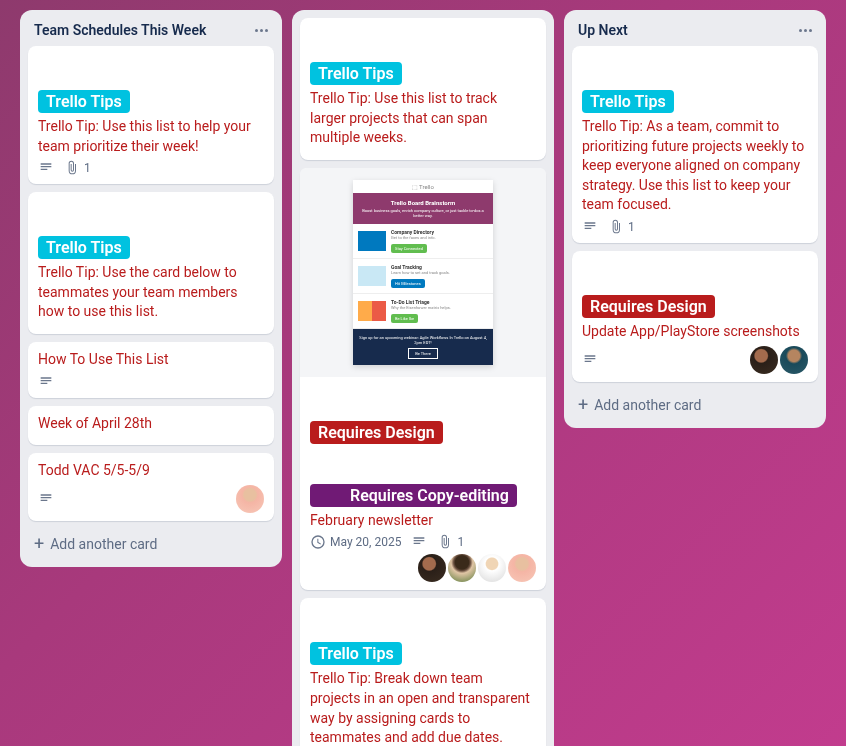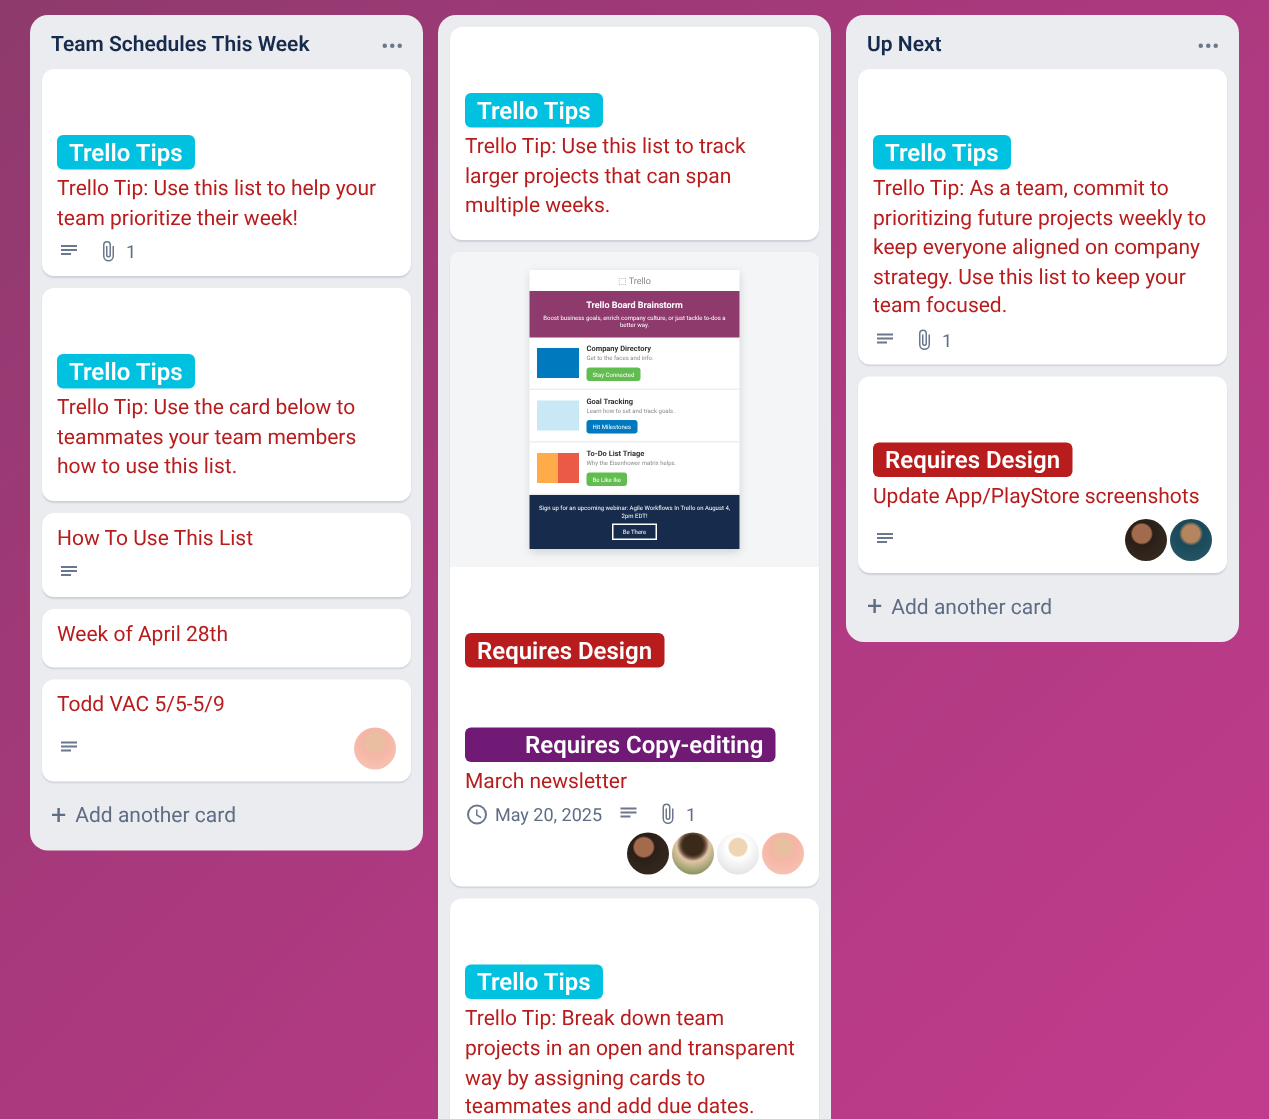--- a/index.html
+++ b/index.html
@@ -280,21 +280,21 @@
             </div>
           <div class="nm-cta">Sign up for an upcoming webinar: Agile Workflows In Trello on August 4, 2pm EDT!<br><span class="nm-cta-btn">Be There</span></div>
         </div>
       </div>
       <div>
         <span class="label label-purple">Requires Design</span>
       </div>
       <div>
         <span class="label label-pink">Requires Copy-editing</span>
       </div>
-      <div class="card-title">March newsletter</div>
+      <div class="card-title">February newsletter</div>
       <div class="badges">
         <span class="badge">
             <svg class="icon-svg" viewBox="0 0 24 24">
               <path d="M12 2a10 10 0 100 20 10 10 0 000-20zm0 18a8 8 0 110-16 8 8 0 010 16zm.5-13H11v6l4.7 2.8.8-1.3-4-2.4V7z"></path>
             </svg>
             <span>May 20, 2025</span>
           </span>
         <span class="badge">
             <svg class="icon-svg" viewBox="0 0 24 24">
               <path d="M4 5h16v2H4zM4 9h16v2H4zM4 13h10v2H4z"></path>

